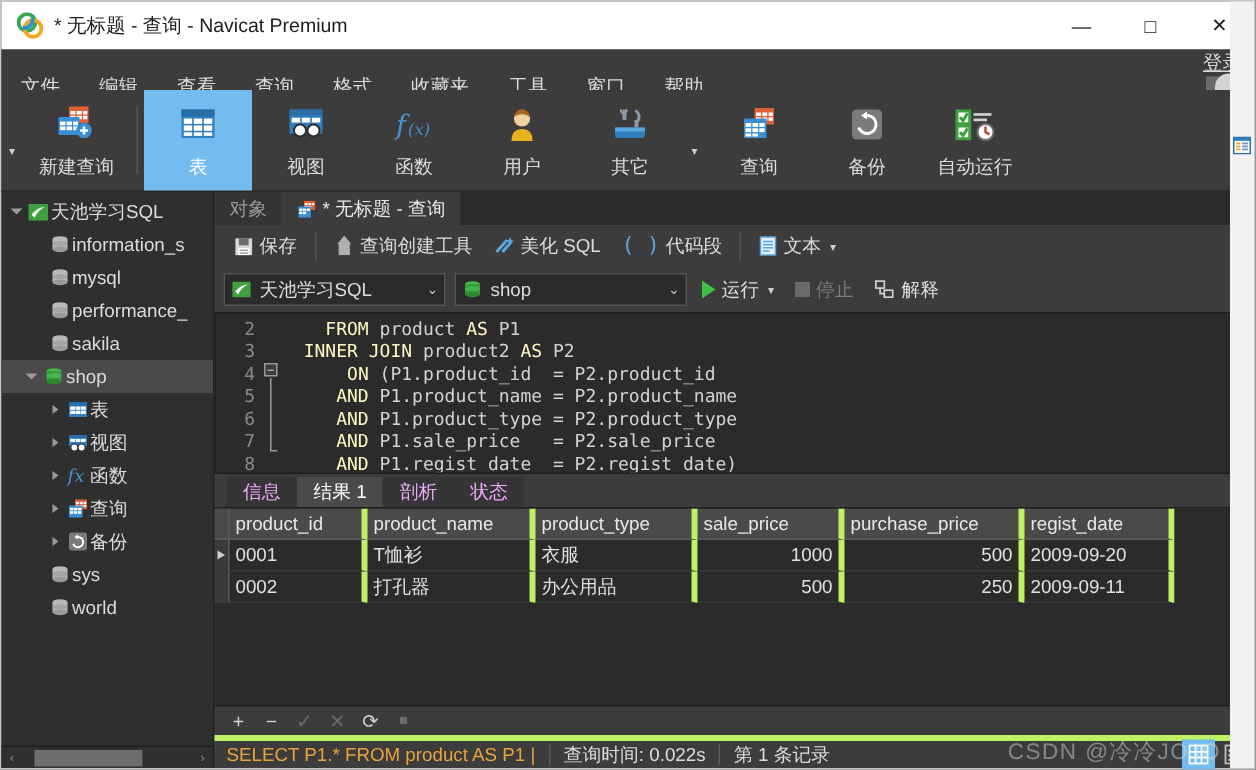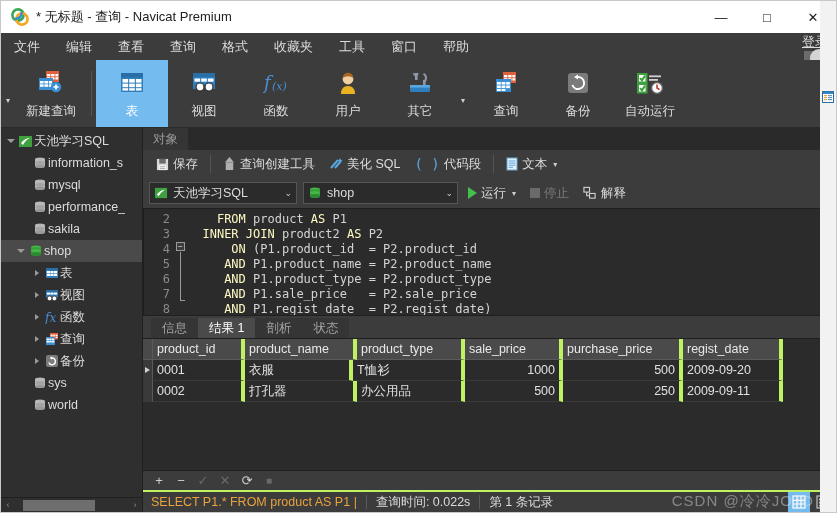--- a/index.html
+++ b/index.html
@@ -36,21 +36,21 @@
     color: #202020; font-size: 13px;
   }
 
   
   .menubar {
     height: 27px; background: #3c3c3c;
     display: flex; align-items: center;
     flex: none; position: relative;
   }
   .menu-item {
-    padding: 0 13px; height: 27px; line-height: 27px;
+    padding: 11px 13px; height: 27px; line-height: 27px;
     color: #dcdcdc; font-size: 13px; white-space: nowrap;
     position: relative;
   }
   .menu-right { margin-left: auto; display: flex; align-items: center; height: 100%; flex-direction: column; }
   .login-link {
     color: #dcdcdc; font-size: 13px; text-decoration: underline;
     margin-right: 8px;
   }
   .avatar-head { width:10px;height:10px;border-radius:50%;background:#d4d4d4;position:relative;top:-7px; }
   .avatar-body { width:18px;height:11px;border-radius:9px 9px 0 0;background:#d4d4d4;position:absolute;bottom:0; }
@@ -176,21 +176,21 @@
   .codelines { flex:1; padding-top:3px; color:#d4d4d4; white-space:pre; overflow:hidden; }
   .codelines div { height:15px; line-height:15px; }
   .kw { color:#fef9c3; }
   .vs-scroll { width:15px; background:#3a3a3a; display:flex; flex-direction:column; align-items:center; flex:none; }
   .vs-arrow { height:15px; width:15px; color:#9a9a9a; font-size:8px; display:flex;align-items:center;justify-content:center; }
   .vs-track { flex:1; width:15px; position:relative; }
   .vs-thumb { position:absolute; left:0; width:15px; background:#6e6e6e; }
 
   
   .rtabs { height:22px; background:#3c3c3c; display:flex; align-items:flex-end; flex:none; padding-left:8px; }
-  .rtab { height:20px; padding:0 11px; display:flex;align-items:center; color:#a3a3a3; font-size:12.5px; background:#353535; }
+  .rtab { height:20px; padding:0 11px; display:flex;align-items:center; color:#f0abfc; font-size:12.5px; background:#353535; }
   .rtab.active { background:#4a4a4a; color:#ffffff; }
 
   
   .gridwrap { flex:1; display:flex; min-height:0; background:#2b2b2b; border-top:1px solid #1f1f1f;}
   .grid { flex:1; display:flex; flex-direction:column; min-width:0; overflow:hidden; }
   .grow { display:flex; height:21px; flex:none; }
   .ghead { background:#4a4a4a; }
   .gcell {
     border-right:4px solid #bef264; border-bottom:1px solid #3a3a3a;
     color:#e0e0e0; font-size:12.5px; padding:0 4px;
@@ -206,21 +206,21 @@
   .grid-blank { flex:1; background:#2b2b2b; }
 
   
   .gridtool { height:20px; background:#3c3c3c; display:flex; align-items:center; gap:2px; padding-left:6px; flex:none; border-top:1px solid #1f1f1f;}
   .gt { width:20px;height:18px; display:flex;align-items:center;justify-content:center; color:#cfcfcf; font-size:13px;}
   .gt.dim { color:#6a6a6a; }
 
   
   .statusbar {
     height:22px; background:#3c3c3c; display:flex; align-items:center;
-    flex:none; border-top:2px solid #bef264; position:relative;
+    flex:none; border-top:4px solid #bef264; position:relative;
   }
   .st-sql { color:#e8a33d; font-size:12.5px; padding-left:8px; white-space:nowrap; font-family:"Liberation Sans",sans-serif;}
   .st-sep { width:1px;height:14px;background:#5a5a5a; margin:0 9px; }
   .st-time { color:#dcdcdc; font-size:12.5px; white-space:nowrap; }
   .st-rec { color:#dcdcdc; font-size:12.5px; white-space:nowrap; }
   .st-right { margin-left:auto; display:flex; align-items:center; height:100%; }
   .viewbtn { width:22px;height:20px; display:flex;align-items:center;justify-content:center; margin-right:2px;}
   .viewbtn.active { background:#74bcf0; }
 
   .watermark {
@@ -661,20 +661,43 @@
         <div style="margin-left:auto" class="sb-arrow">›</div>
       </div>
     </div>
 
     <div class="main">
 
       <div class="tabbar">
         <div class="tab">
           <span>对象</span>
         </div>
+        <div class="tab active">
+          <span>
+            <svg width="13" height="13" viewBox="0 0 14 14">
+                <rect x="5" y="1" width="8" height="6.5" fill="#e0603a"></rect>
+                <g fill="#fff">
+                  <rect x="5.6" y="2.6" width="2" height="1.4"></rect>
+                  <rect x="8.2" y="2.6" width="2" height="1.4"></rect>
+                  <rect x="10.8" y="2.6" width="1.7" height="1.4"></rect>
+                  <rect x="5.6" y="4.6" width="2" height="1.4"></rect>
+                  <rect x="8.2" y="4.6" width="2" height="1.4"></rect>
+                </g>
+                <rect x="1" y="5" width="9" height="8" fill="#3a8fd4"></rect>
+                <g fill="#fff">
+                  <rect x="1.6" y="6.5" width="2.3" height="1.7"></rect>
+                  <rect x="4.3" y="6.5" width="2.3" height="1.7"></rect>
+                  <rect x="7" y="6.5" width="2.3" height="1.7"></rect>
+                  <rect x="1.6" y="8.8" width="2.3" height="1.7"></rect>
+                  <rect x="4.3" y="8.8" width="2.3" height="1.7"></rect>
+                </g>
+              </svg>
+          </span>
+          <span>* 无标题 - 查询</span>
+        </div>
         <div class="tab-fill"></div>
       </div>
 
       <div class="qtool">
         <div class="qbtn">
           <span>
             <svg width="13" height="13" viewBox="0 0 14 14">
                 <rect x="1" y="1" width="12" height="12" fill="#d8d8d8"></rect>
                 <rect x="3.5" y="1" width="7" height="5" fill="#6a6a6a"></rect>
                 <rect x="3" y="8" width="8" height="5" fill="#fff"></rect>
@@ -815,22 +838,22 @@
             <div class="gcell" style="width:120px">purchase_price</div>
             <div class="gcell" style="width:100px">regist_date</div>
             <div class="gfill"></div>
           </div>
 
           <div class="grow">
             <div class="gind">
                 <span class="row-marker"></span>
               </div>
             <div class="gcell" style="width:92px">0001</div>
+            <div class="gcell" style="width:112px">T恤衫</div>
             <div class="gcell" style="width:108px">衣服</div>
-            <div class="gcell" style="width:112px">T恤衫</div>
             <div class="gcell num" style="width:98px">1000</div>
             <div class="gcell num" style="width:120px">500</div>
             <div class="gcell" style="width:100px">2009-09-20</div>
             <div class="gfill"></div>
           </div>
 
           <div class="grow">
             <div class="gind"></div>
             <div class="gcell" style="width:92px">0002</div>
             <div class="gcell" style="width:112px">打孔器</div>

